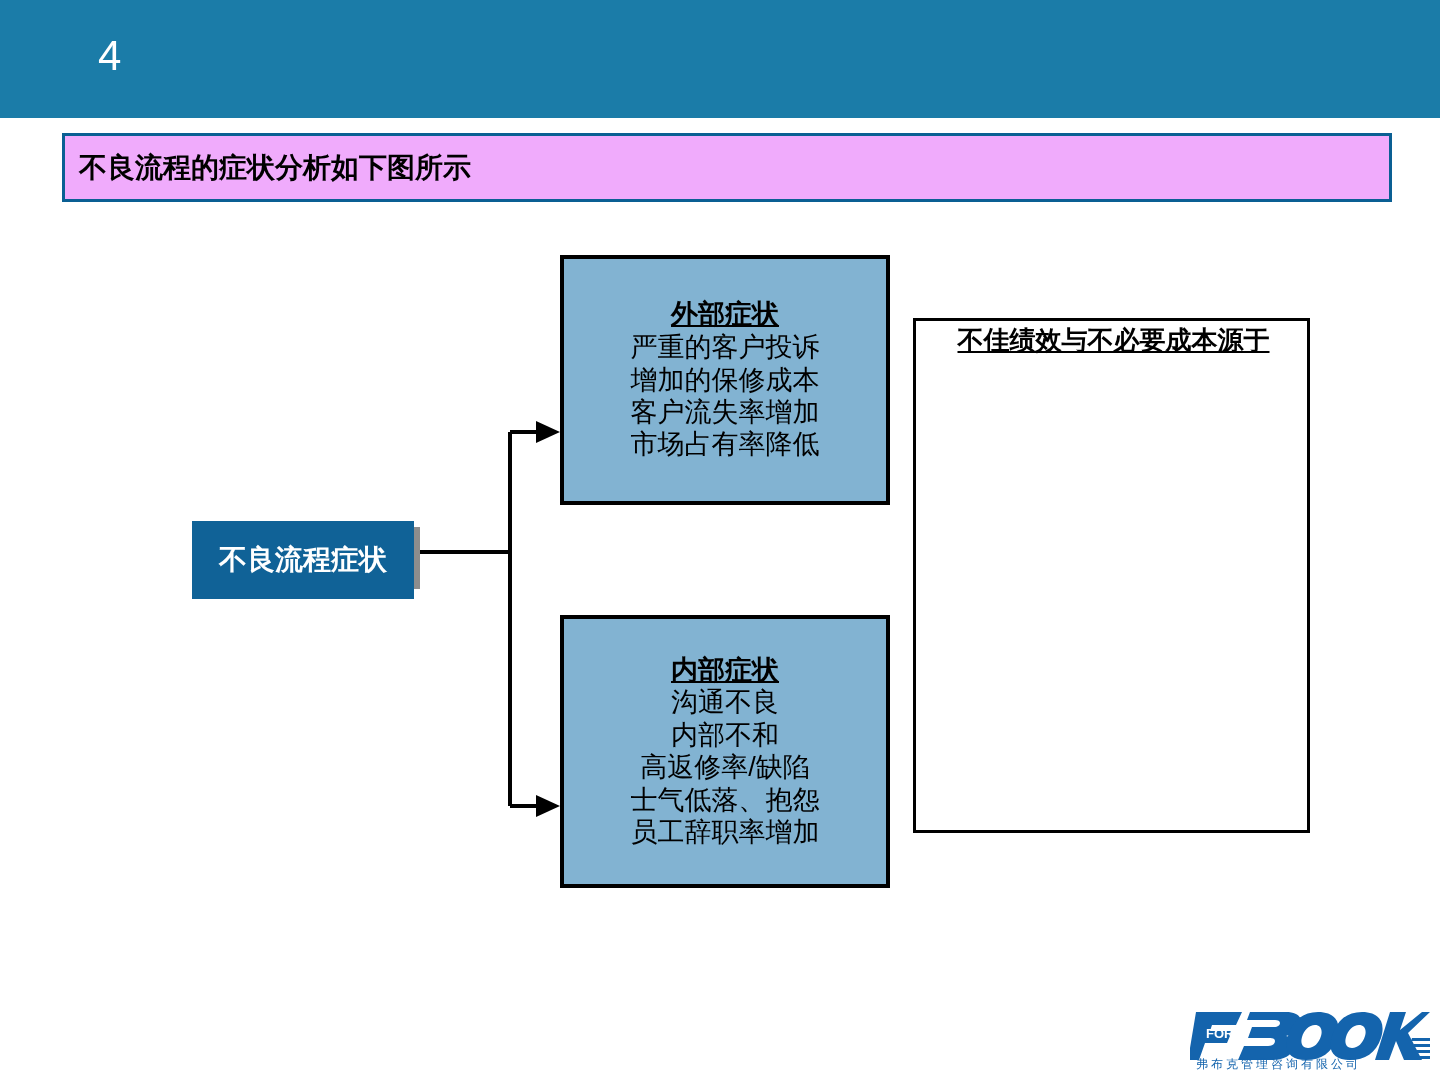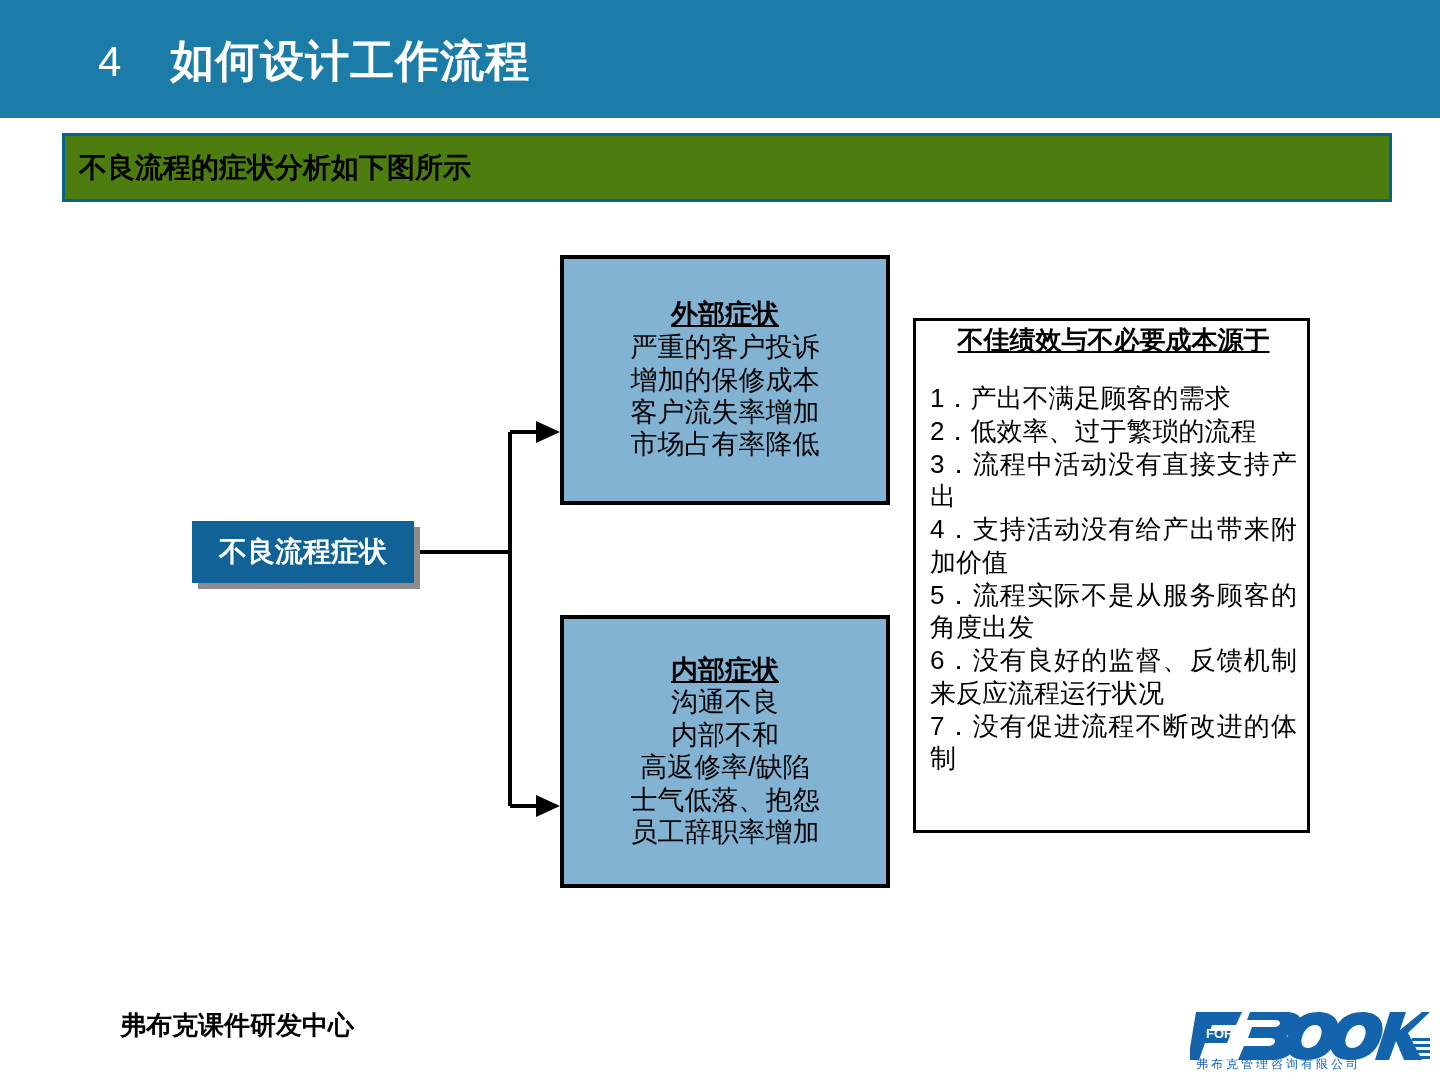--- a/index.html
+++ b/index.html
@@ -47,21 +47,21 @@
 
   
   .subtitle-box {
     position: absolute;
     left: 62px;
     top: 133px;
     width: 1330px;
     height: 69px;
     border: 3px solid #0a5f93;
     box-sizing: border-box;
-    background: #4d7c0f;
+    background: #f0abfc;
   }
   .subtitle-text {
     position: absolute;
     left: 14px;
     top: 50%;
     transform: translateY(-50%);
     font-size: 28px;
     font-weight: bold;
     color: #000000;
     white-space: nowrap;
@@ -74,21 +74,21 @@
     top: 527px;
     width: 222px;
     height: 62px;
     background: #8d8d8d;
   }
   .root-node {
     position: absolute;
     left: 192px;
     top: 521px;
     width: 222px;
-    height: 62px;
+    height: 78px;
     background: #106297;
     display: flex;
     align-items: center;
     justify-content: center;
   }
   .root-node-label {
     color: #ffffff;
     font-size: 28px;
     font-weight: bold;
     white-space: nowrap;
@@ -207,21 +207,20 @@
   }
 </style>
 </head>
 <body>
 
 <div id="slide">
 
   <div class="header-bar"></div>
   <div class="header-title">
     <span class="header-number">4</span>
-    <span>如何设计工作流程</span>
   </div>
 
   <div class="subtitle-box">
     <div class="subtitle-text">不良流程的症状分析如下图所示</div>
   </div>
 
   <svg class="connector-svg" viewBox="0 0 1440 1080">
     <g stroke="#000000" stroke-width="4" fill="none">
       <line x1="414" y1="552" x2="510" y2="552"></line>
       <line x1="510" y1="432" x2="510" y2="806"></line>
@@ -249,32 +248,22 @@
   <div class="symptom-box" id="box-external">
     <div class="symptom-title">外部症状</div>
     <div class="symptom-line">严重的客户投诉</div>
     <div class="symptom-line">增加的保修成本</div>
     <div class="symptom-line">客户流失率增加</div>
     <div class="symptom-line">市场占有率降低</div>
   </div>
 
   <div class="notes-box">
     <div class="notes-title">不佳绩效与不必要成本源于</div>
-    <ul class="notes-list">
-      <li class="notes-item">1．产出不满足顾客的需求</li>
-      <li class="notes-item">2．低效率、过于繁琐的流程</li>
-      <li class="notes-item">3．流程中活动没有直接支持产出</li>
-      <li class="notes-item">4．支持活动没有给产出带来附加价值</li>
-      <li class="notes-item">5．流程实际不是从服务顾客的角度出发</li>
-      <li class="notes-item">6．没有良好的监督、反馈机制来反应流程运行状况</li>
-      <li class="notes-item">7．没有促进流程不断改进的体制</li>
-    </ul>
-  </div>
-
-  <div class="footer-text">弗布克课件研发中心</div>
+  </div>
+
 
   <svg class="logo" viewBox="0 0 240 62">
     <g fill="#1464ad">
 
       <path d="M6,4 L52,4 L46,17 L22,17 L20,23 L42,23 L37,35 L15,35 L9,52 L-2,52 Z"></path>
 
       <path d="M60,4 L96,4 C110,4 114,12 109,20 C106,25 100,27 96,28 C103,29 106,34 103,42
                C99,50 90,52 80,52 L48,52 L54,38 L78,38 C82,38 85,36 85,33 C85,31 83,30 79,30
                L58,30 L62,19 L84,19 C88,19 90,17 90,15 C90,13 88,12 85,12 L57,12 Z"></path>
 

